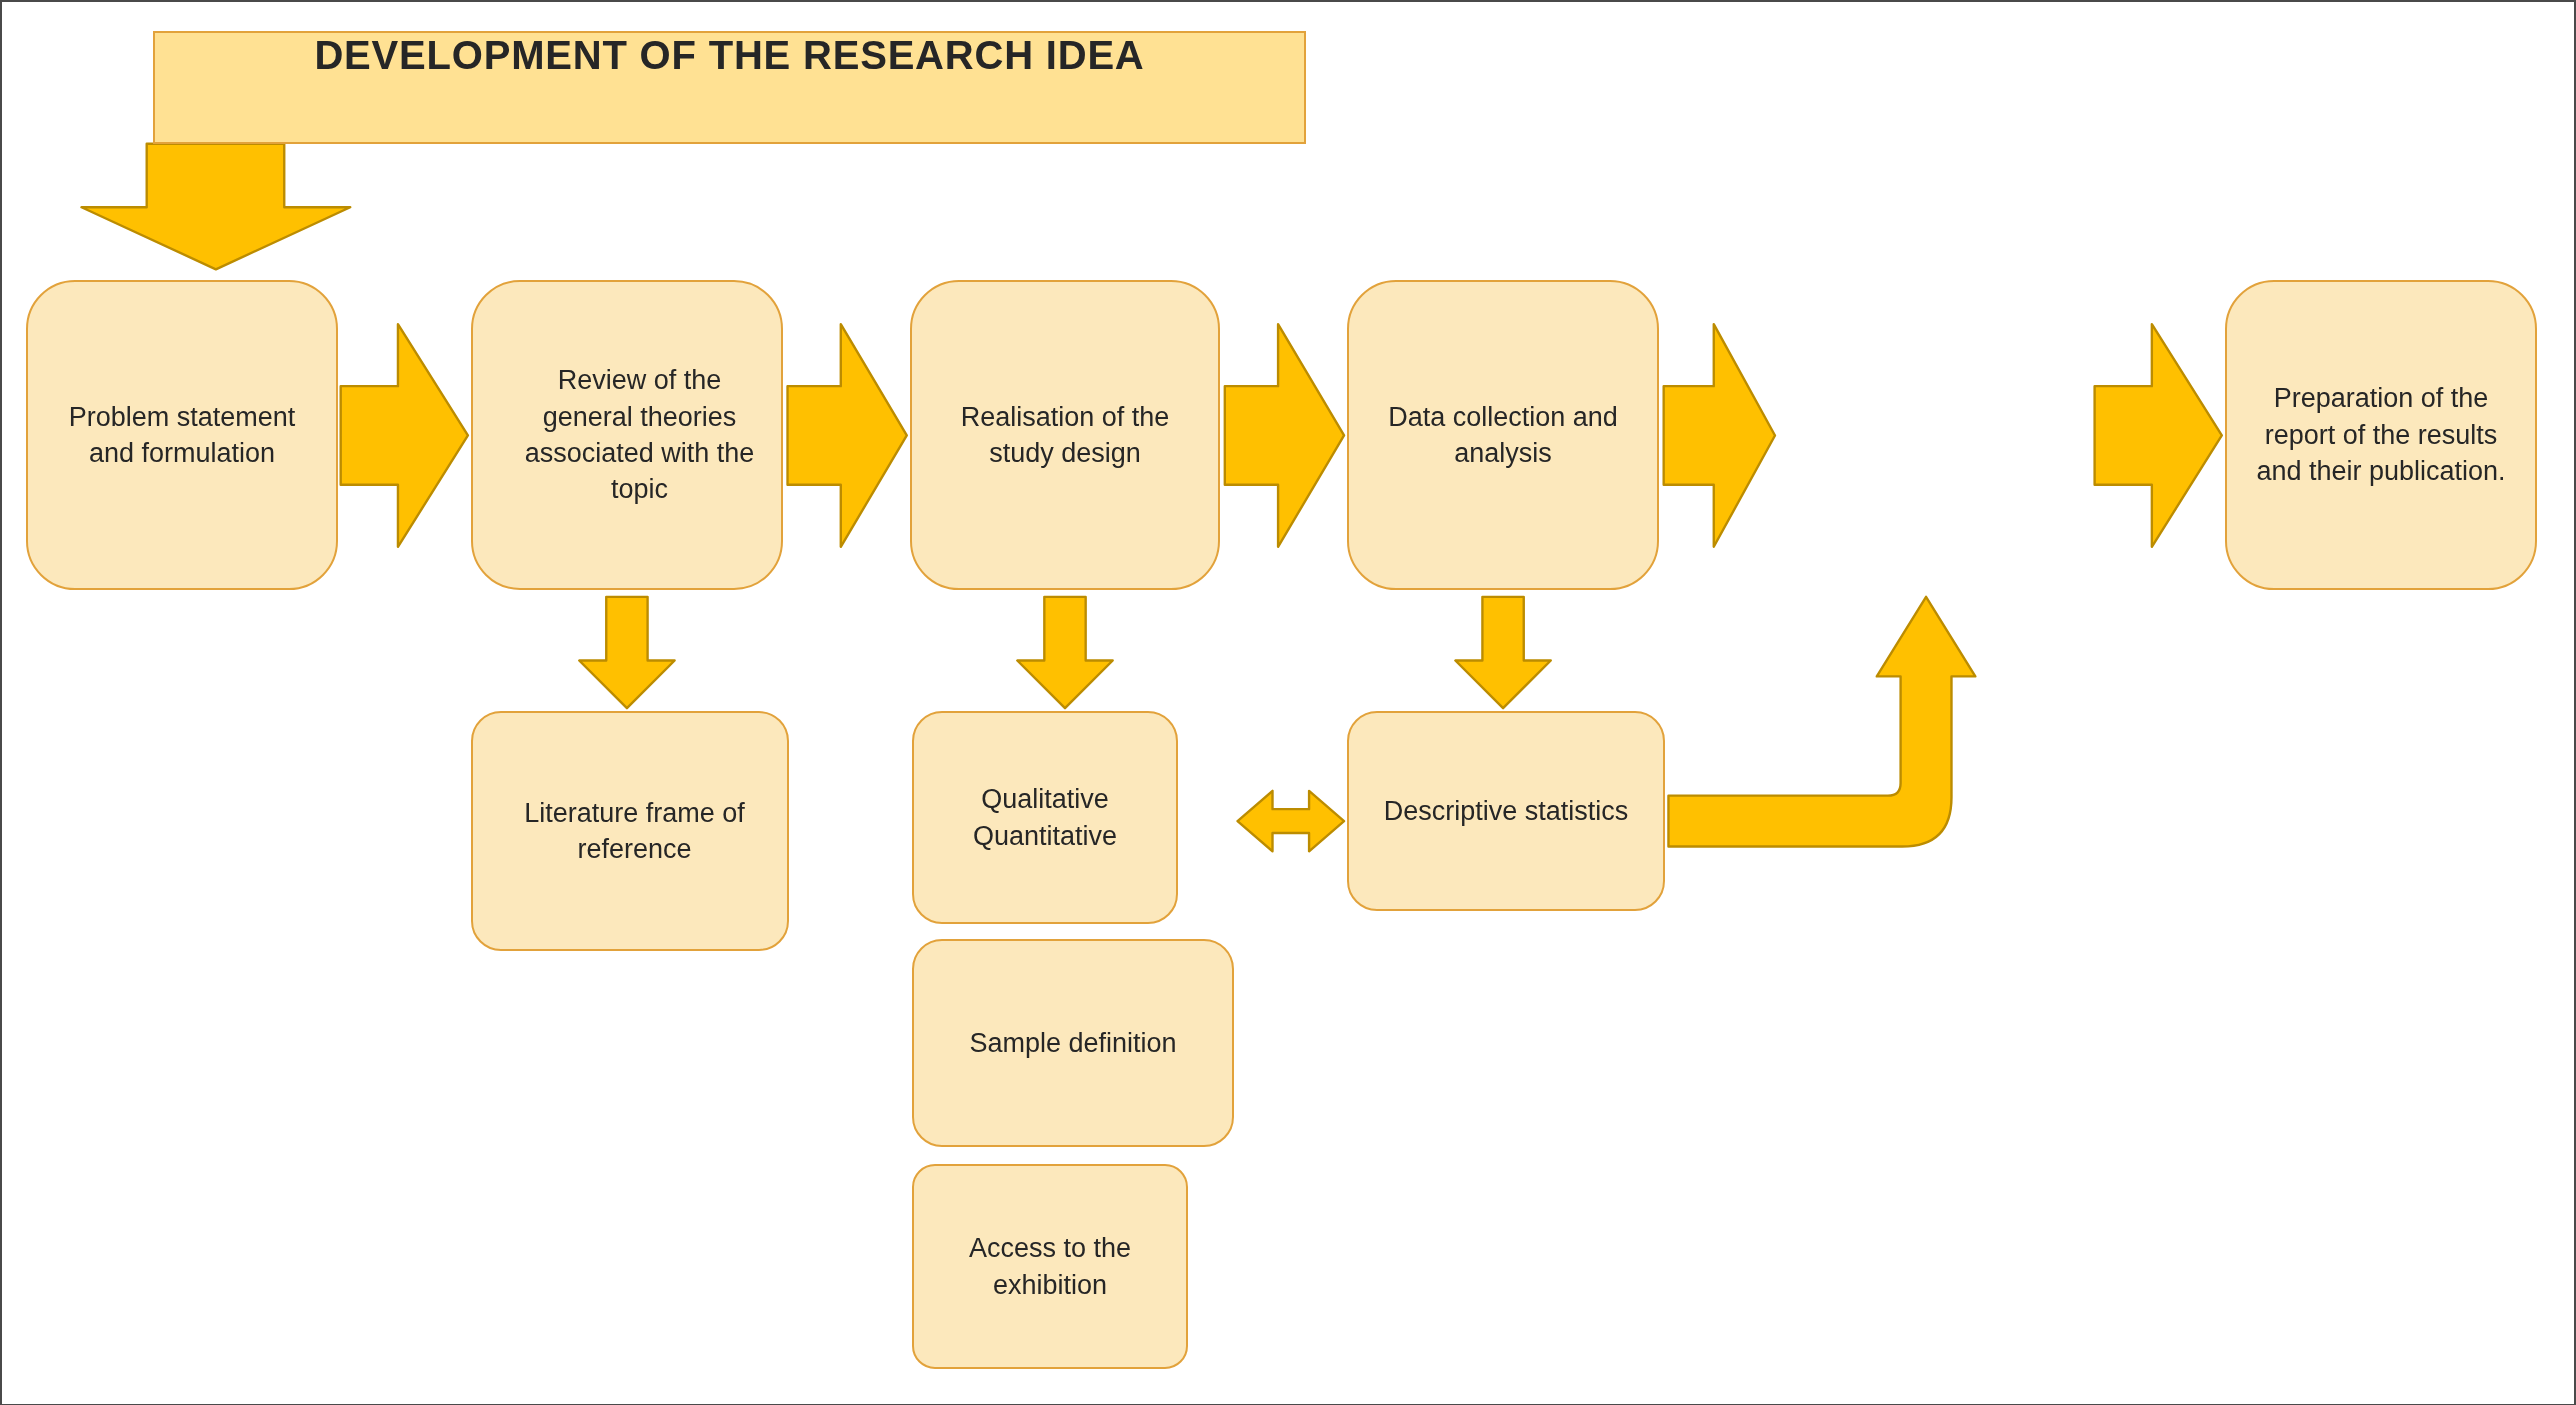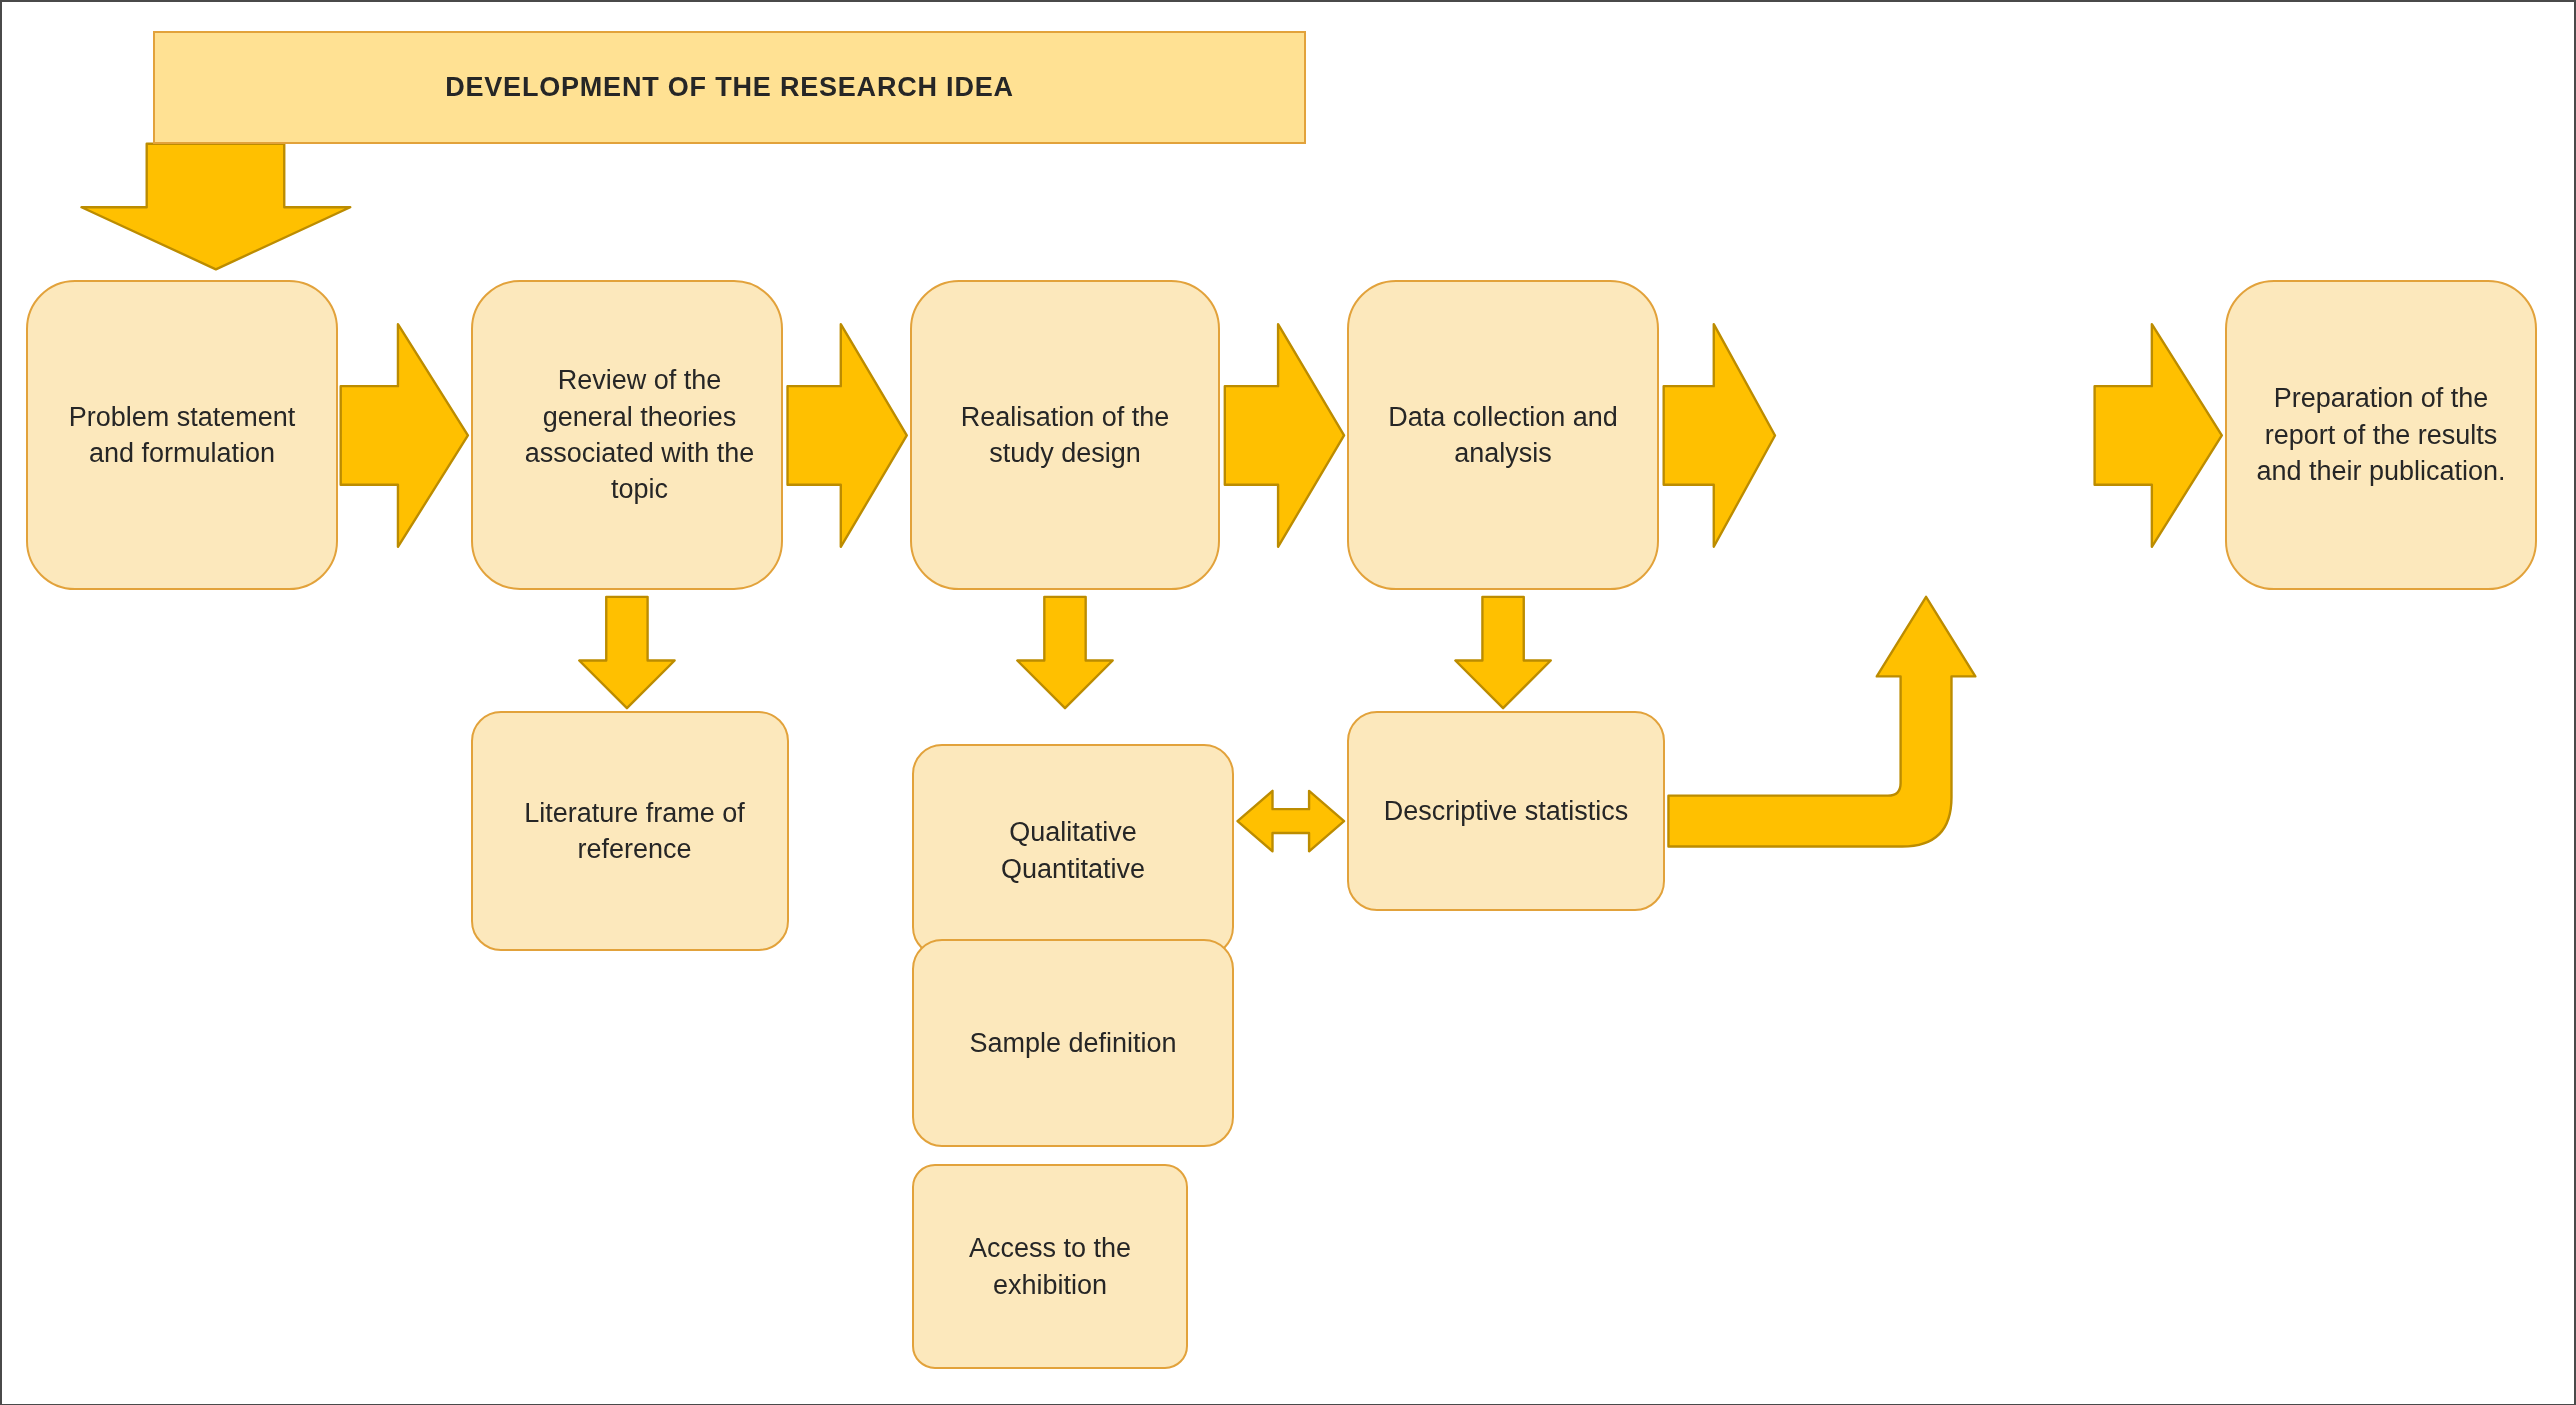--- a/index.html
+++ b/index.html
@@ -30,24 +30,24 @@
     width: 2576px; height: 1406px;
   }
   svg.arrows path {
     fill: var(--arrow-fill);
     stroke: var(--arrow-border);
     stroke-width: 3;
     stroke-linejoin: round;
   }
   .title-box {
     position: absolute;
-    display: flex; align-items: center; justify-content: center;
+    display: flex; align-items: flex-start; justify-content: center;
     background: var(--title-fill);
     border: 2.4px solid var(--box-border);
-    font-size: 27px; font-weight: bold;
+    font-size: 40px; font-weight: bold;
     letter-spacing: 0.8px;
     text-align: center;
   }
   .box {
     position: absolute;
     display: flex; align-items: center; justify-content: center;
     background: var(--box-fill);
     border: 2.4px solid var(--box-border);
     text-align: center;
     font-size: 27px;
@@ -93,21 +93,21 @@
   <div class="box r1" style="left:1345px; top:278px; width:312px; height:310px;">
     <span>Data collection and analysis</span>
   </div>
   <div class="box r1" style="left:2223px; top:278px; width:312px; height:310px;">
     <span>Preparation of the report of the results and their publication.</span>
   </div>
 
   <div class="box r2" style="left:469px; top:709px; width:318px; height:240px;padding-left:28px;">
     <span>Literature frame of reference</span>
   </div>
-  <div class="box r2" style="left:910px; top:709px; width:322px; height:213px;margin-top:33px;">
+  <div class="box r2" style="left:910px; top:709px; width:266px; height:213px;">
     <span>Qualitative
 Quantitative</span>
   </div>
   <div class="box r2" style="left:1345px; top:709px; width:318px; height:200px;">
     <span>Descriptive statistics</span>
   </div>
   <div class="box r2" style="left:910px; top:937px; width:322px; height:208px;">
     <span>Sample definition</span>
   </div>
   <div class="box r2" style="left:910px; top:1162px; width:276px; height:205px;border-radius:23px;">

